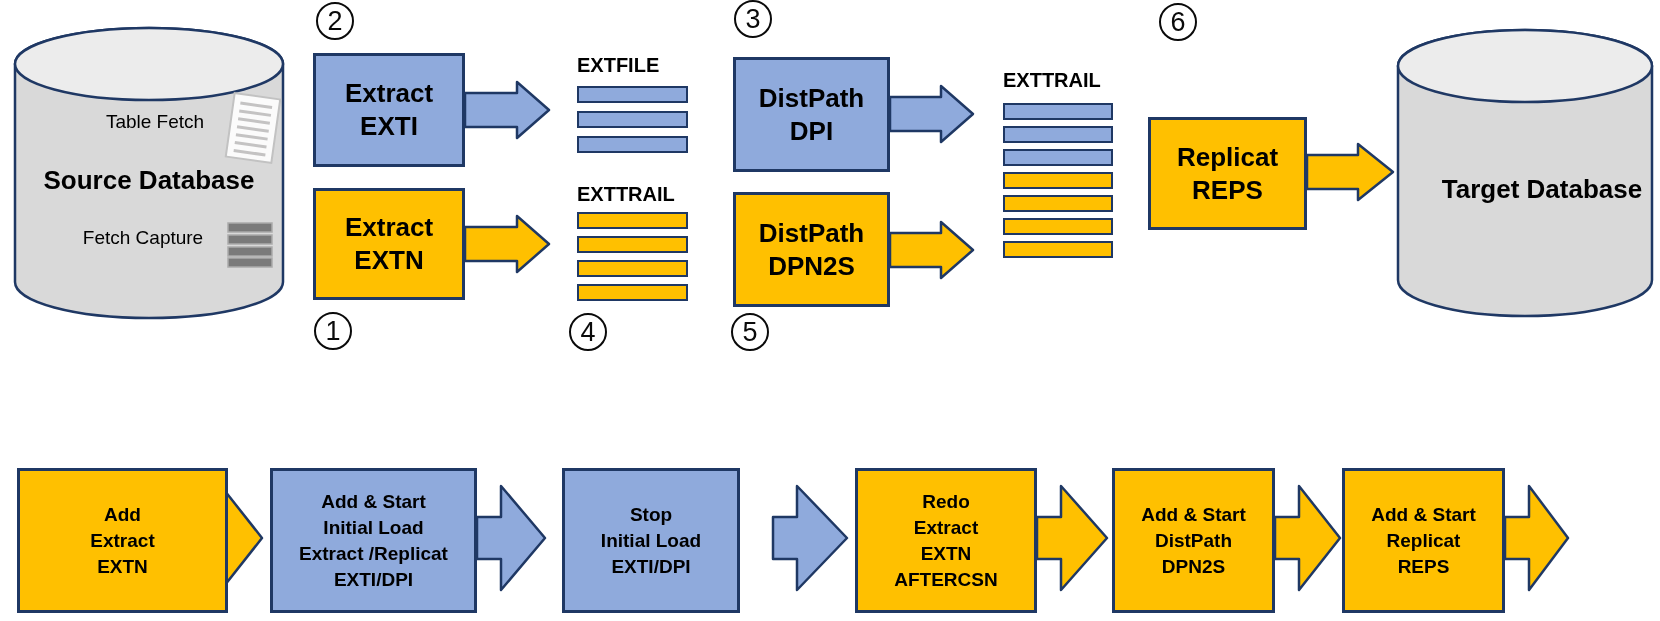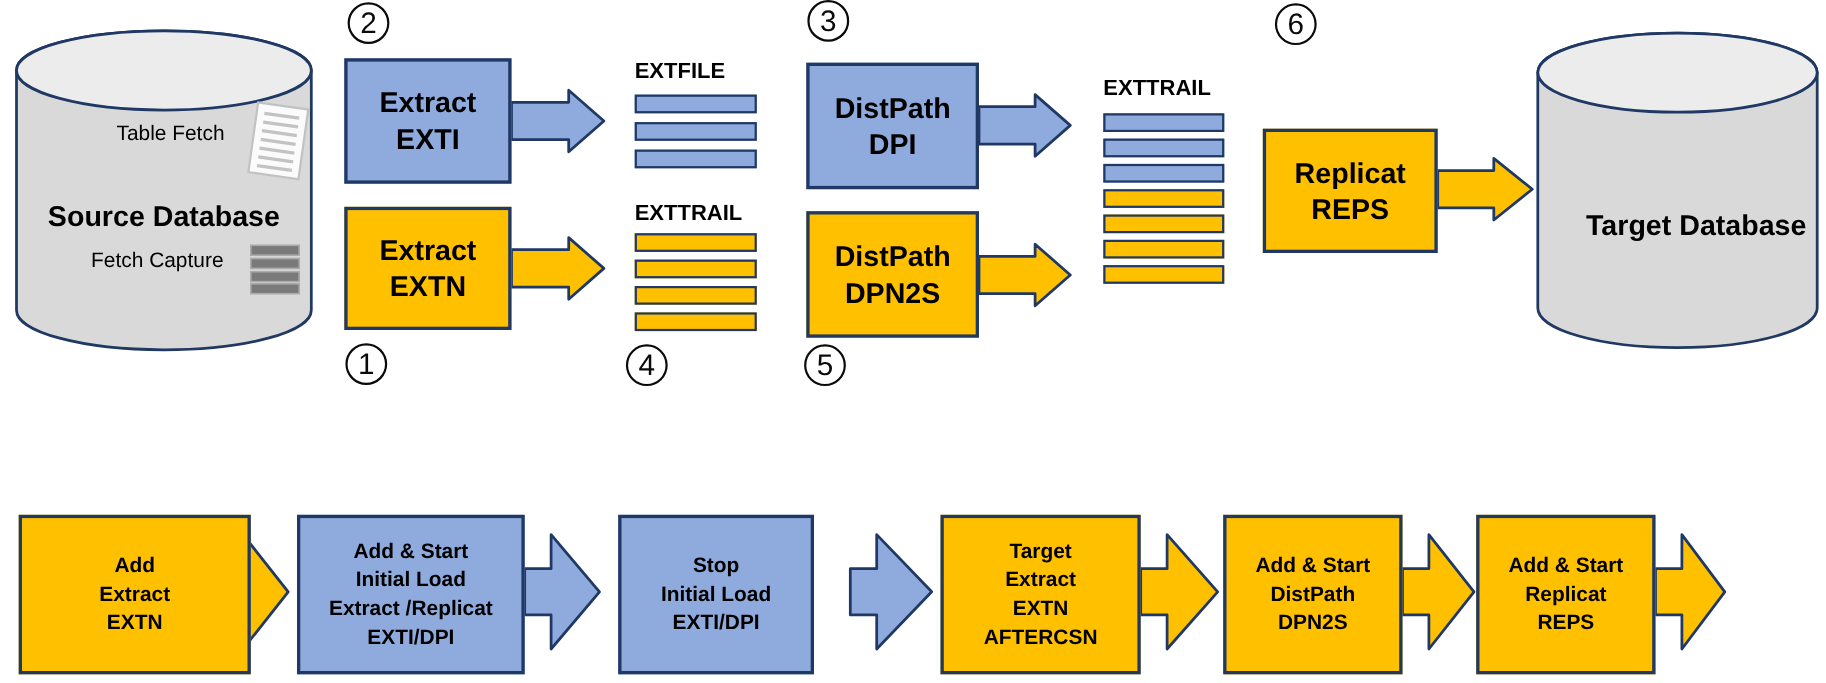--- a/index.html
+++ b/index.html
@@ -39,21 +39,21 @@
   }
   .step-box{
     position:absolute;top:468px;height:145px;display:flex;flex-direction:column;align-items:center;justify-content:center;
     border:3px solid var(--border-navy);box-sizing:border-box;
     font-weight:bold;font-size:19px;line-height:26px;text-align:center;
   }
   .step-box.blue{background:var(--blue);}
   .step-box.orange{background:var(--orange);}
   .step-box sup{font-size:12px;line-height:0;}
   .db-label{position:absolute;text-align:center;}
-  .db-title{font-weight:bold;font-size:26px;margin-top:16px;}
+  .db-title{font-weight:bold;font-size:26px;}
   .db-sub{font-size:19px;}
 </style>
 </head>
 <body>
 
 <div class="canvas">
 
   <svg class="layer" viewBox="0 0 1660 621">
 
     <g>
@@ -182,21 +182,21 @@
     <span>Initial Load</span>
     <span>Extract /Replicat</span>
     <span>EXTI/DPI</span>
   </div>
   <div class="step-box blue" style="left:562px;width:178px;">
     <span>Stop</span>
     <span>Initial Load</span>
     <span>EXTI/DPI</span>
   </div>
   <div class="step-box orange" style="left:855px;width:182px;">
-    <span>Target</span>
+    <span>Redo</span>
     <span>Extract</span>
     <span>EXTN</span>
     <span>AFTERCSN</span>
   </div>
   <div class="step-box orange" style="left:1112px;width:163px;">
     <span>Add &amp; Start</span>
     <span>DistPath</span>
     <span>DPN2S</span>
   </div>
   <div class="step-box orange" style="left:1342px;width:163px;">

